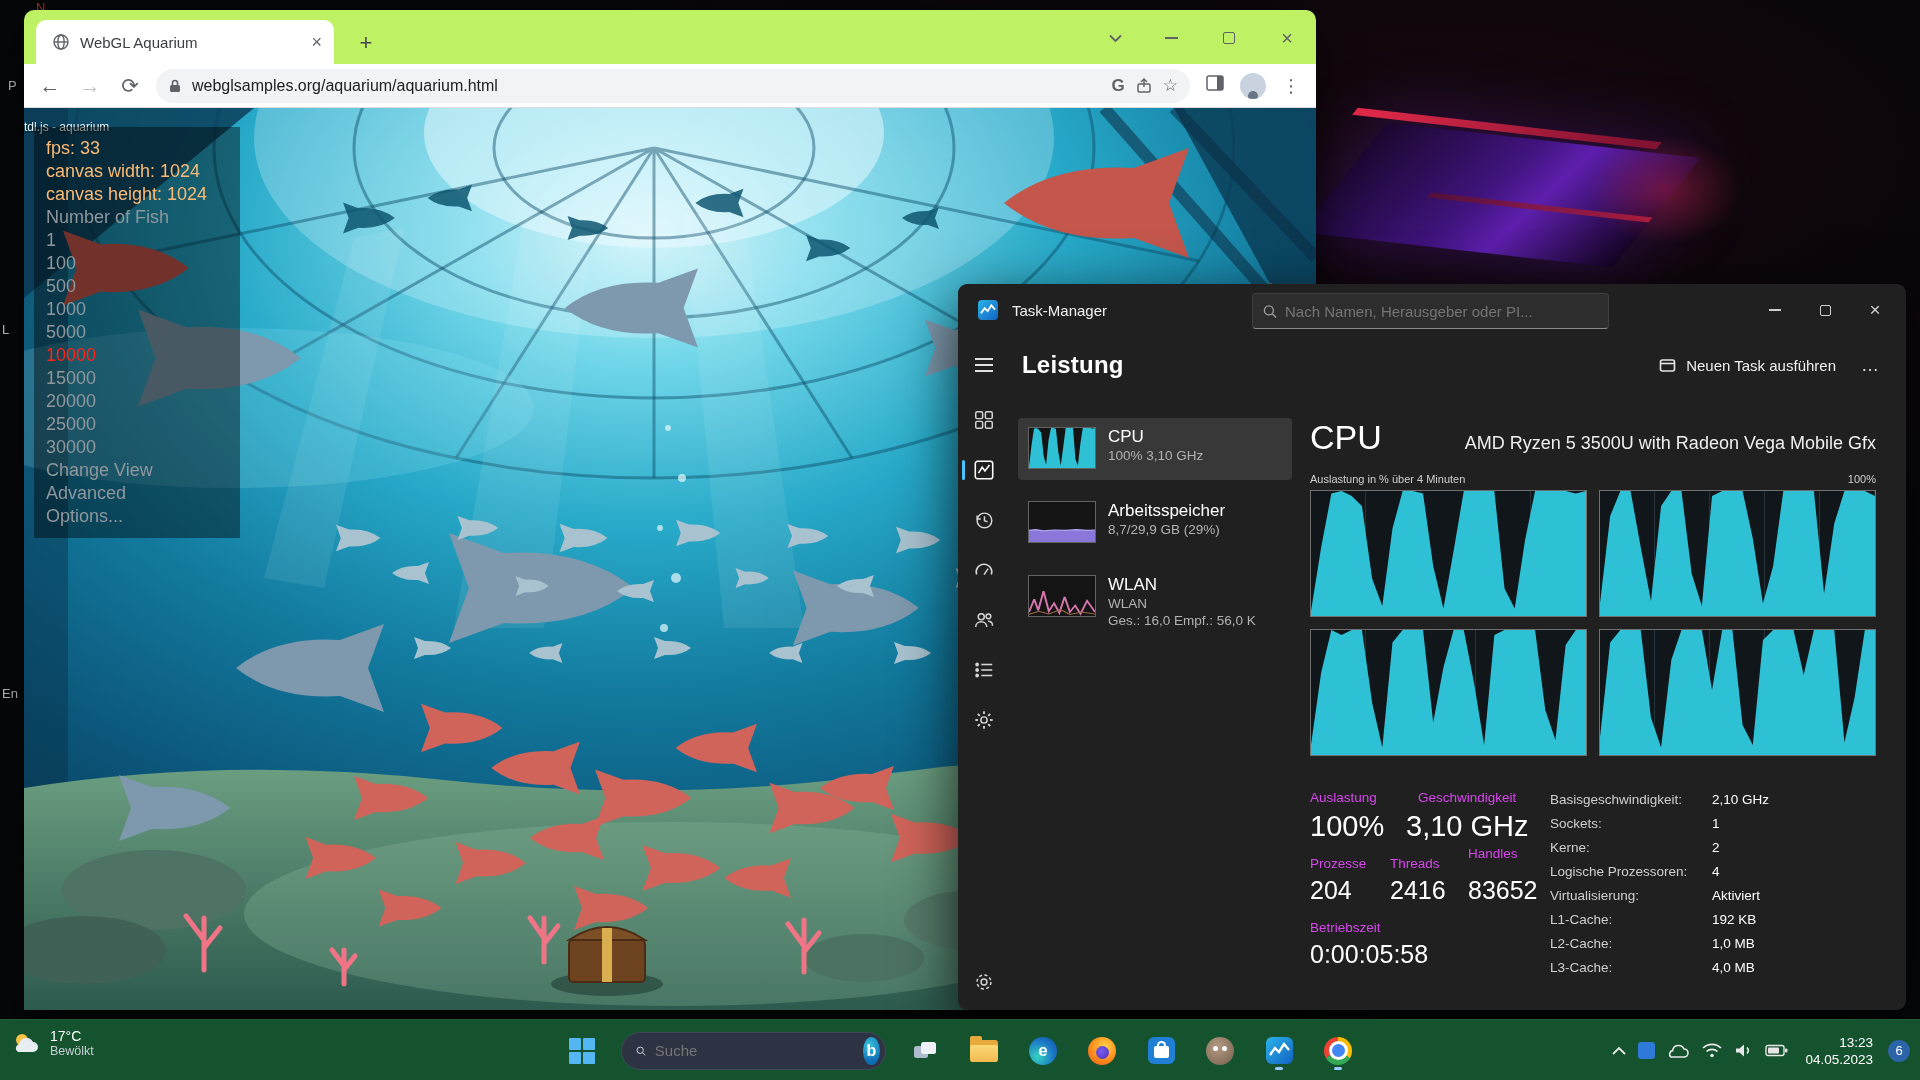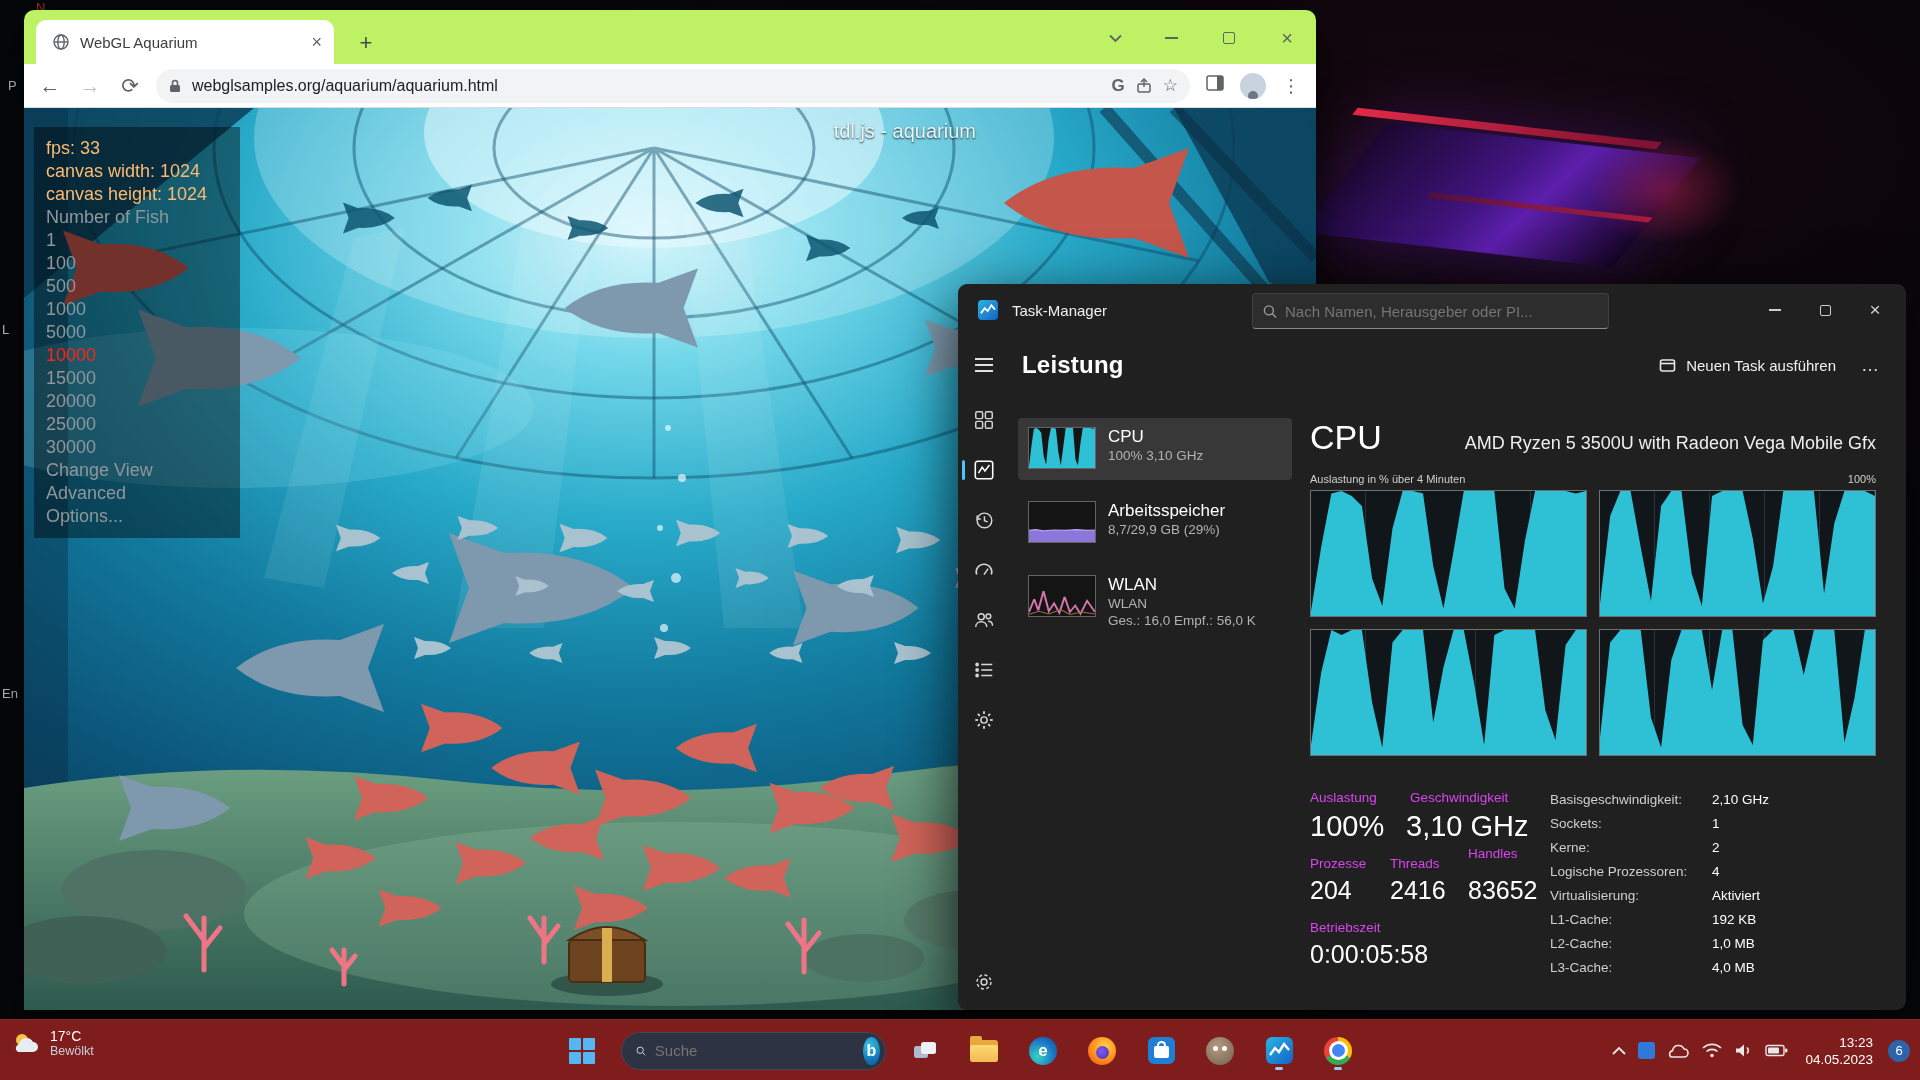--- a/index.html
+++ b/index.html
@@ -36,21 +36,21 @@
   .tb-right-ic{color:#5f6368;font-size:18px;width:26px;text-align:center;}
   .avatar{width:26px;height:26px;border-radius:50%;background:#c9d3e0;display:flex;align-items:flex-end;justify-content:center;overflow:hidden;}
   .avatar .head{width:10px;height:10px;border-radius:50%;background:#6a7686;margin-bottom:-2px;}
   .content{position:relative;height:902px;overflow:hidden;background:#0a4a6b;}
   .scene{position:absolute;inset:0;width:100%;height:100%;}
 
   .hud{position:absolute;left:10px;top:19px;width:206px;background:rgba(0,0,0,.42);padding:10px 12px;font-size:18px;line-height:23px;color:#e8e8e8;}
   .hud .white{color:#fdba74;}
   .hud .gray{color:#8f979c;}
   .hud .red{color:#ff2416;}
-  .canvas-caption{position:absolute;left:0;right:340px;top:12px;text-align:right;color:#e9f5f8;font-size:20px;text-shadow:0 1px 2px rgba(0,0,0,.8);}
+  .canvas-caption{position:absolute;left:0;right:340px;top:12px;text-align:left;color:#e9f5f8;font-size:12px;text-shadow:0 1px 2px rgba(0,0,0,.8);}
 
   
   #taskman{position:absolute;left:958px;top:284px;width:948px;height:726px;background:#202020;border-radius:9px;box-shadow:0 18px 60px rgba(0,0,0,.75);color:#fff;z-index:3;}
   .tm-titlebar{height:52px;display:flex;align-items:center;padding-left:20px;position:relative;}
   .tm-title{font-size:15px;color:#f0f0f0;margin-left:14px;}
   .tm-search{position:absolute;left:294px;top:9px;width:357px;height:36px;background:#2d2d2d;border:1px solid #404040;border-bottom-color:#8a8a8a;border-radius:4px;display:flex;align-items:center;padding:0 10px;gap:8px;}
   .tm-search input{background:transparent;border:none;outline:none;color:#cccccc;font-size:15px;width:100%;font-family:"Liberation Sans",sans-serif;}
   .tm-controls{position:absolute;right:6px;top:0;height:52px;display:flex;}
   .tm-ctl{width:50px;height:52px;display:flex;align-items:center;justify-content:center;color:#cfcfcf;}
   .tm-min-bar{width:12px;height:1.6px;background:#cfcfcf;}
@@ -84,21 +84,21 @@
   .tm-stats{position:relative;margin-top:34px;height:240px;font-size:13.5px;}
   .s-l{position:absolute;color:#d946ef;white-space:nowrap;}
   .s-v{position:absolute;color:#fff;font-weight:400;}
   .v-big{font-size:29px;font-weight:300;}
   .v-mid{font-size:25px;font-weight:300;}
   .tm-details{position:absolute;left:240px;top:2px;display:grid;grid-template-columns:162px auto;grid-auto-rows:24px;}
   .d-l{color:#cfcfcf;}
   .d-v{color:#fff;}
 
   
-  #taskbar{position:absolute;left:0;right:0;top:1019px;height:61px;background:#7f1d1d;border-top:1px solid rgba(255,255,255,.05);z-index:4;}
+  #taskbar{position:absolute;left:0;right:0;top:1019px;height:61px;background:#14532d;border-top:1px solid rgba(255,255,255,.05);z-index:4;}
   .tb-weather{position:absolute;left:10px;top:8px;display:flex;align-items:center;gap:8px;}
   .tb-wtxt{display:flex;flex-direction:column;color:#fff;}
   .tb-temp{font-size:14px;}
   .tb-desc{font-size:12.5px;color:#c9ced8;}
   .tb-center{position:absolute;left:50%;top:0;height:61px;transform:translateX(-50%);display:flex;align-items:center;gap:19px;}
   .tb-btn{width:40px;height:40px;border-radius:6px;display:flex;align-items:center;justify-content:center;position:relative;}
   .tb-btn .run{position:absolute;bottom:1px;left:50%;transform:translateX(-50%);width:8px;height:3px;border-radius:2px;background:#9ccaff;}
   .tb-search{width:265px;height:38px;border-radius:19px;background:#2d3342;border:1px solid #404859;display:flex;align-items:center;padding:0 5px 0 14px;gap:9px;}
   .tb-search input{background:transparent;border:none;outline:none;color:#cfd3da;font-size:15px;flex:1;font-family:"Liberation Sans",sans-serif;}
   .bing{width:28px;height:28px;border-radius:50%;background:radial-gradient(circle at 35% 30%,#37c3dd,#0f6fb5 70%);color:#fff;font-size:16px;font-weight:bold;display:flex;align-items:center;justify-content:center;}
@@ -558,21 +558,21 @@
           </div>
         <div class="cpu-cell">
             <svg viewBox="0 0 100 100" preserveAspectRatio="none">
               <polygon fill="#2ec1d6" points="0,100 0.00,86.00 3.70,10.00 7.41,0.00 11.11,0.00 14.81,0.00 18.52,70.00 22.22,94.00 25.93,24.00 29.63,0.00 33.33,0.00 37.04,0.00 40.74,48.00 44.44,0.00 48.15,0.00 51.85,76.00 55.56,92.00 59.26,8.00 62.96,0.00 66.67,0.00 70.37,0.00 74.07,36.00 77.78,0.00 81.48,0.00 85.19,0.00 88.89,90.00 92.59,54.00 96.30,0.00 100.00,0.00 100,100"></polygon>
             </svg>
           </div>
       </div>
       <div class="tm-stats">
         <span class="s-l" style="left:0;top:0;">Auslastung</span>
         <span class="s-v v-big" style="left:0;top:20px;">100%</span>
-        <span class="s-l" style="left:100px;top:0;">Geschwindigkeit</span>
+        <span class="s-l" style="left:108px;top:0;">Geschwindigkeit</span>
         <span class="s-v v-big" style="left:96px;top:20px;">3,10 GHz</span>
         <span class="s-l" style="left:0;top:66px;">Prozesse</span>
         <span class="s-v v-mid" style="left:0;top:86px;">204</span>
         <span class="s-l" style="left:80px;top:66px;">Threads</span>
         <span class="s-v v-mid" style="left:80px;top:86px;">2416</span>
         <span class="s-l" style="left:158px;top:56px;">Handles</span>
         <span class="s-v v-mid" style="left:158px;top:86px;">83652</span>
         <span class="s-l" style="left:0;top:130px;">Betriebszeit</span>
         <span class="s-v v-mid" style="left:0;top:150px;">0:00:05:58</span>
         <div class="tm-details">

